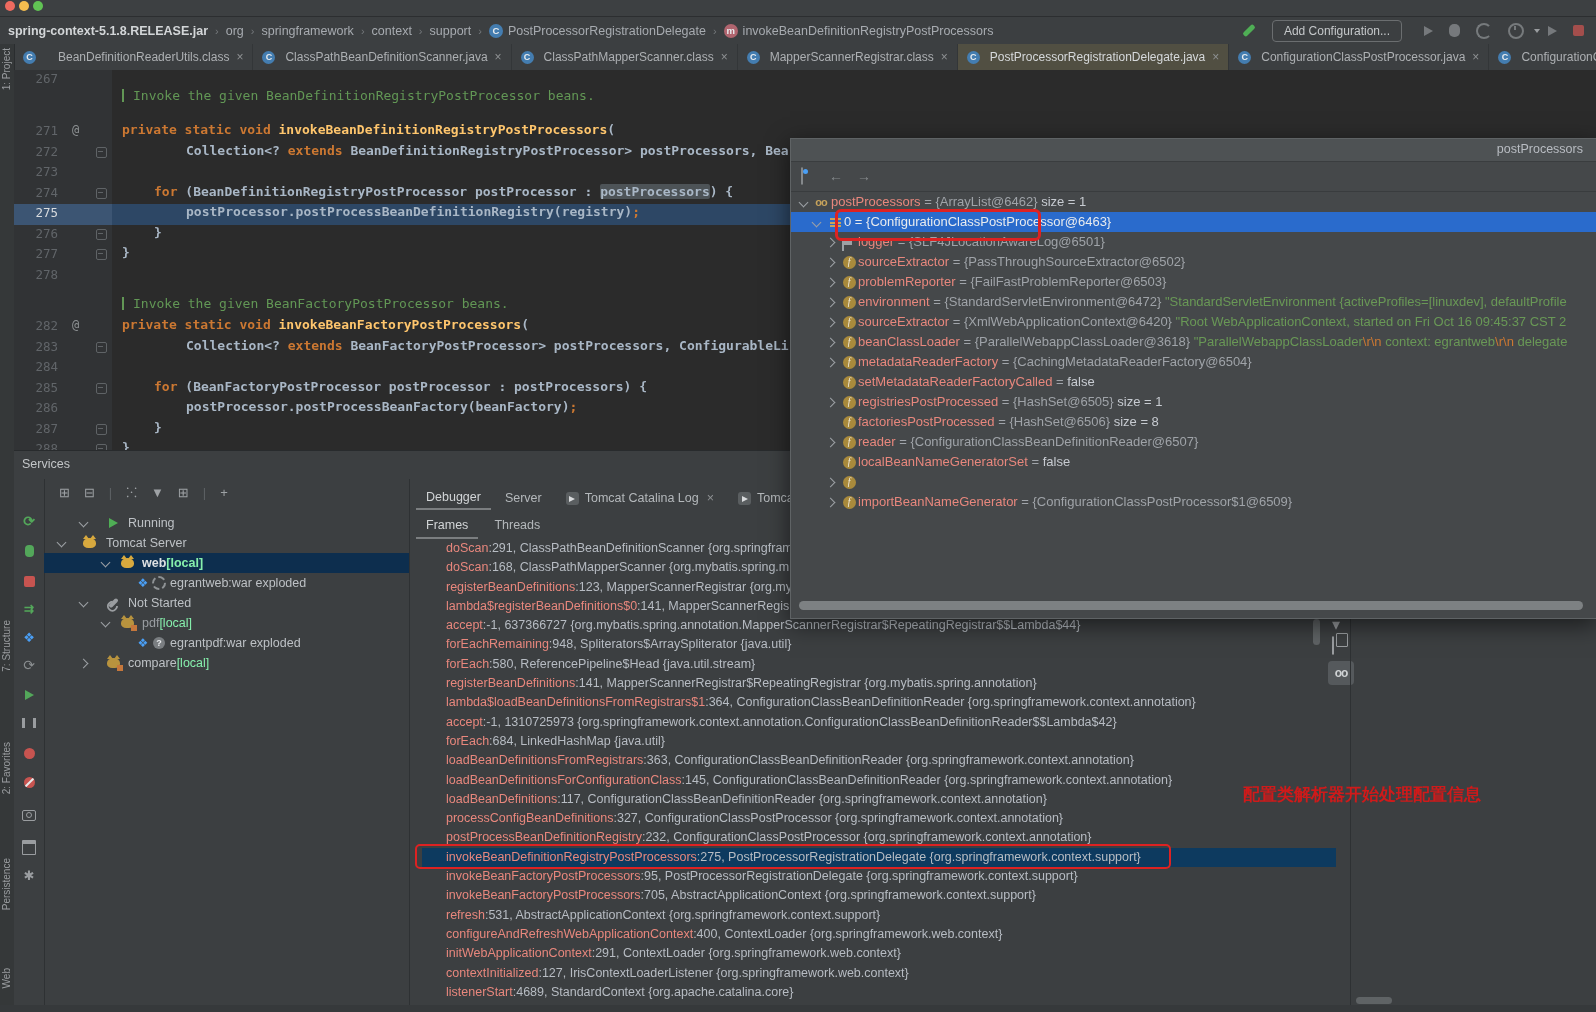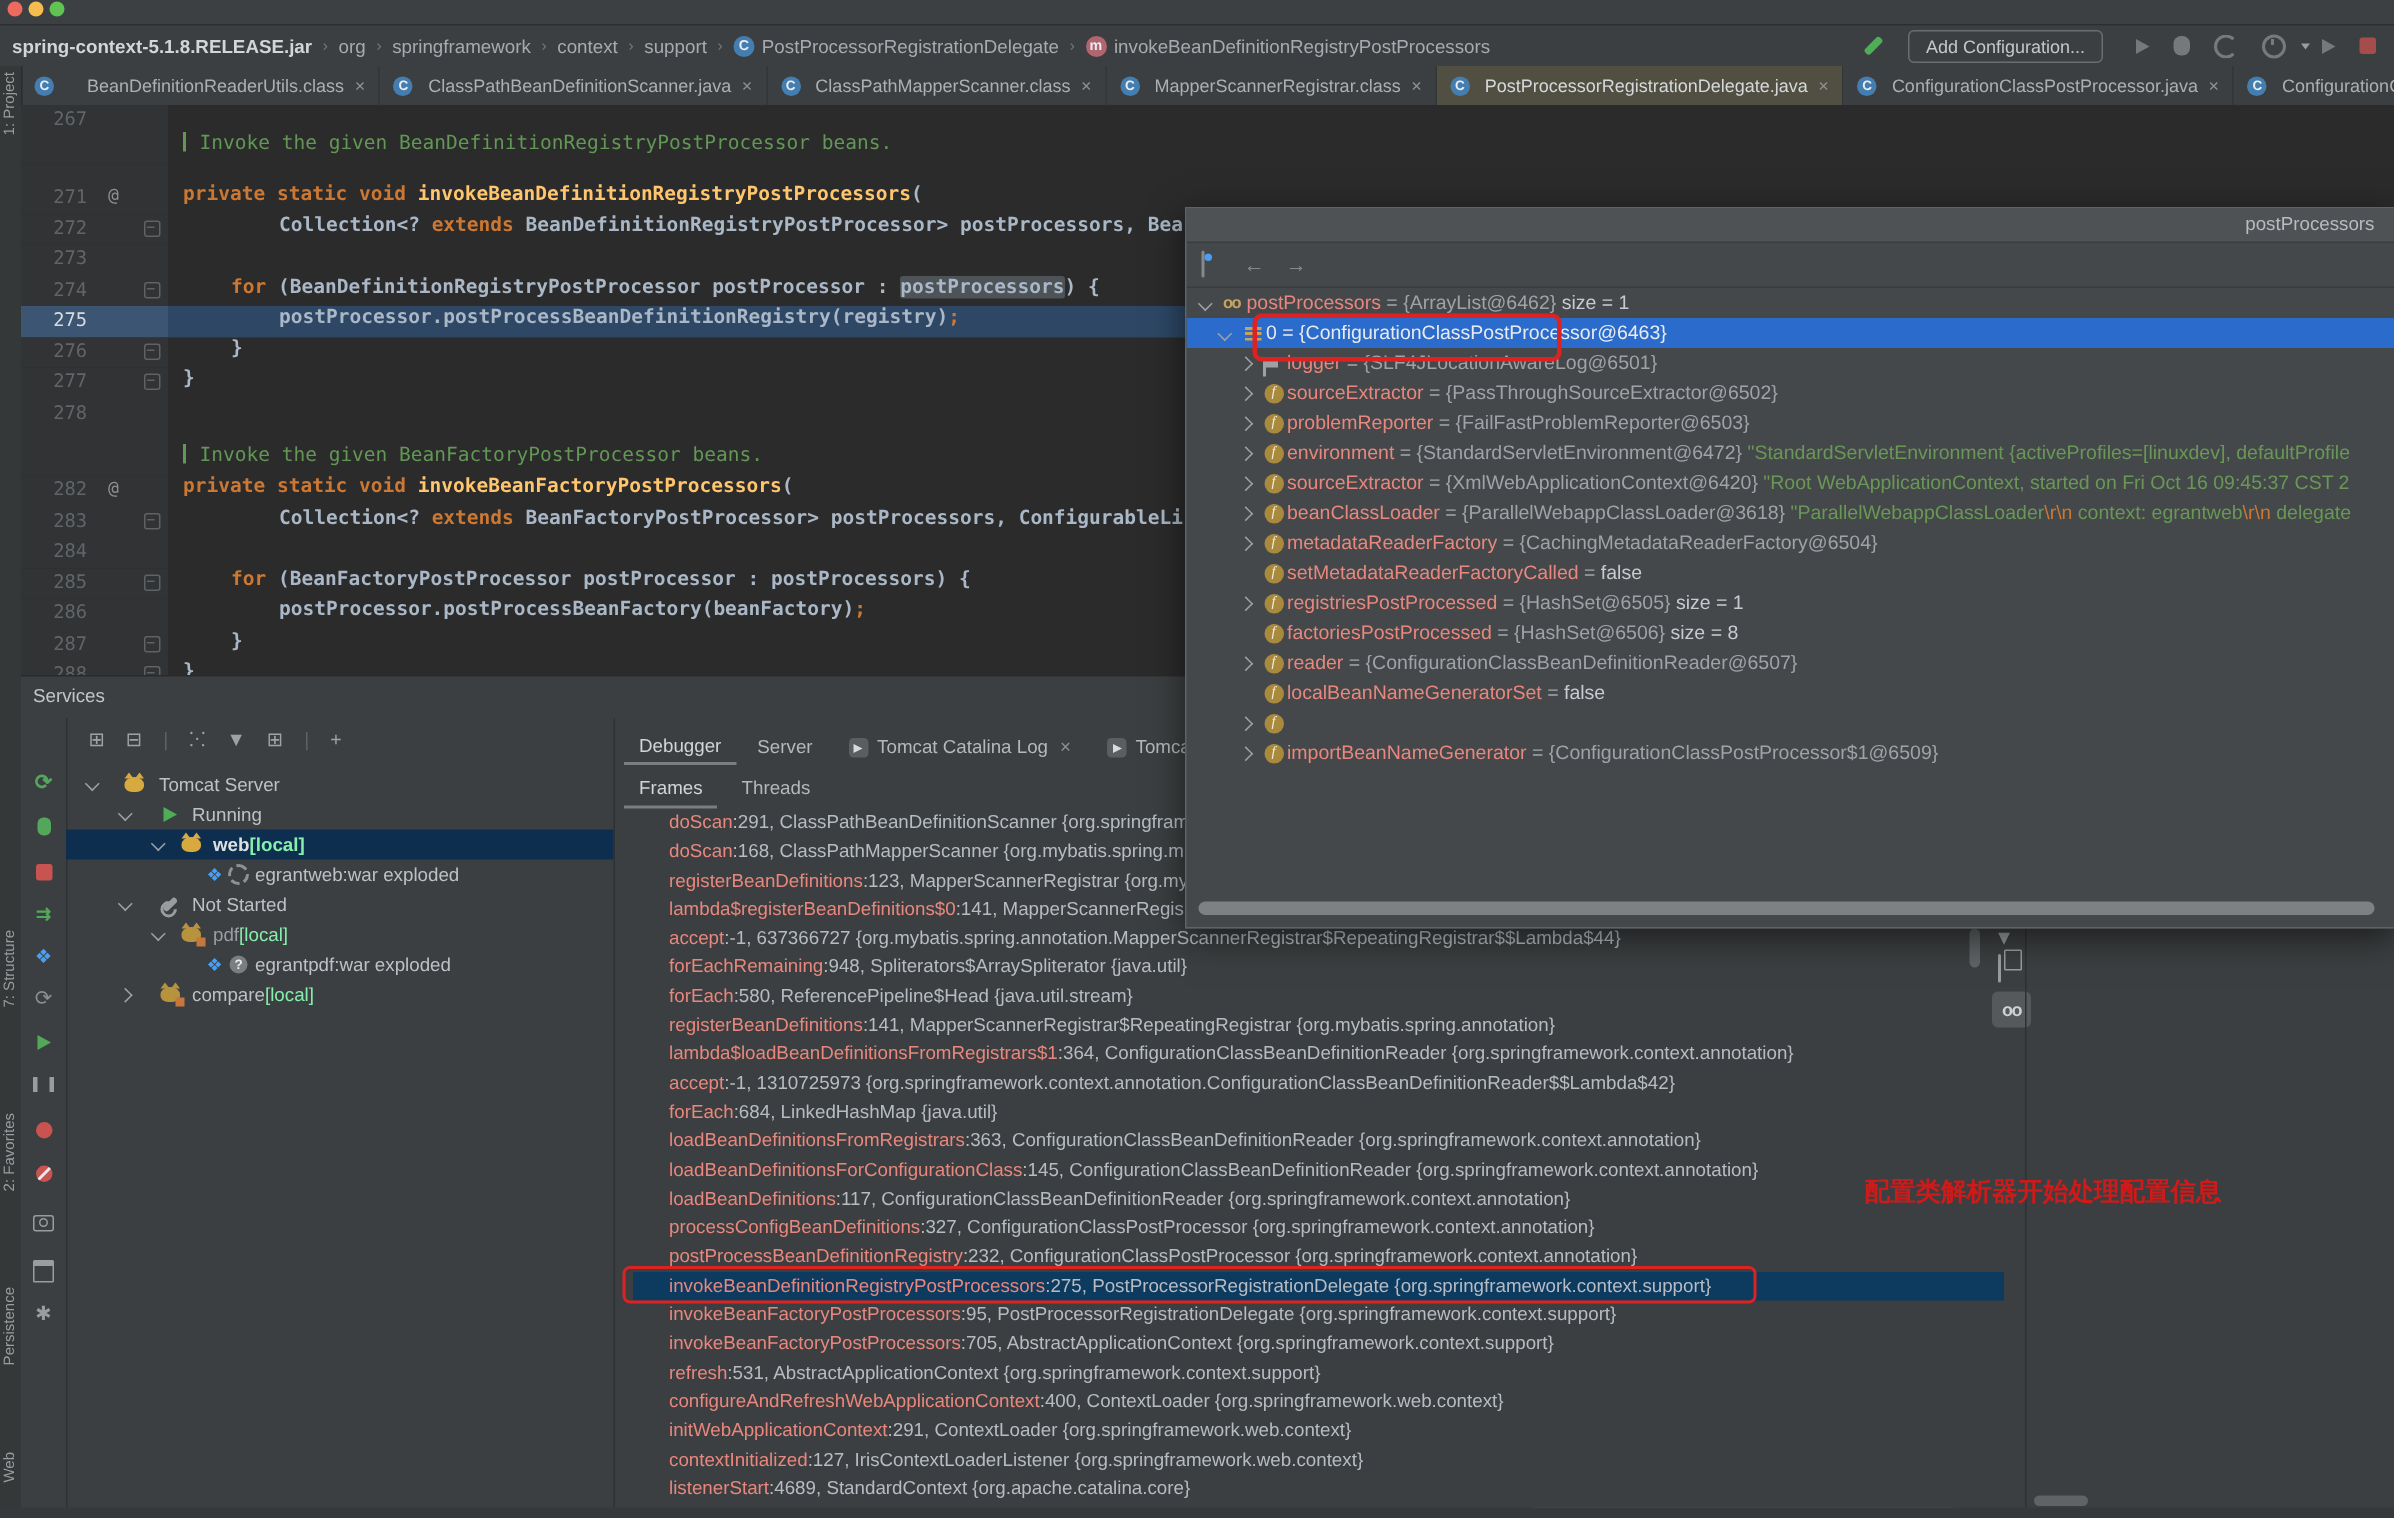--- a/index.html
+++ b/index.html
@@ -311,32 +311,32 @@
     <span class="ti">⊟</span>
     <span class="ti" style="color:#5d6163">|</span>
     <span class="ti">⁙</span>
     <span class="ti">▼</span>
     <span class="ti">⊞</span>
     <span class="ti" style="color:#5d6163">|</span>
     <span class="ti">+</span>
   </div>
   <div id="svc-tree">
       <div class="sr">
+        <span class="chev open" style="left: 36px;"></span>
+        <span class="sicon" style="left: 62px;">
+          <span class="i-run"></span>
+        </span>
+        <span class="lab" style="position: absolute; left: 84px;">Running</span>
+      </div>
+      <div class="sr">
         <span class="chev open" style="left: 14px;"></span>
         <span class="sicon" style="left: 38px;">
           <span class="i-tomcat"></span>
         </span>
         <span class="lab" style="position: absolute; left: 62px;">Tomcat Server</span>
-      </div>
-      <div class="sr">
-        <span class="chev open" style="left: 36px;"></span>
-        <span class="sicon" style="left: 62px;">
-          <span class="i-run"></span>
-        </span>
-        <span class="lab" style="position: absolute; left: 84px;">Running</span>
       </div>
       <div class="sr selected">
         <span class="chev open" style="left: 58px;"></span>
         <span class="sicon" style="left: 76px;">
           <span class="i-tomcat"></span>
         </span>
         <span class="lab-b" style="position: absolute; left: 98px;">web<span class="suffix" style="position: absolute; left: auto;"> [local]</span></span>
       </div>
       <div class="sr">
         <span class="sicon" style="left: 108px;">

